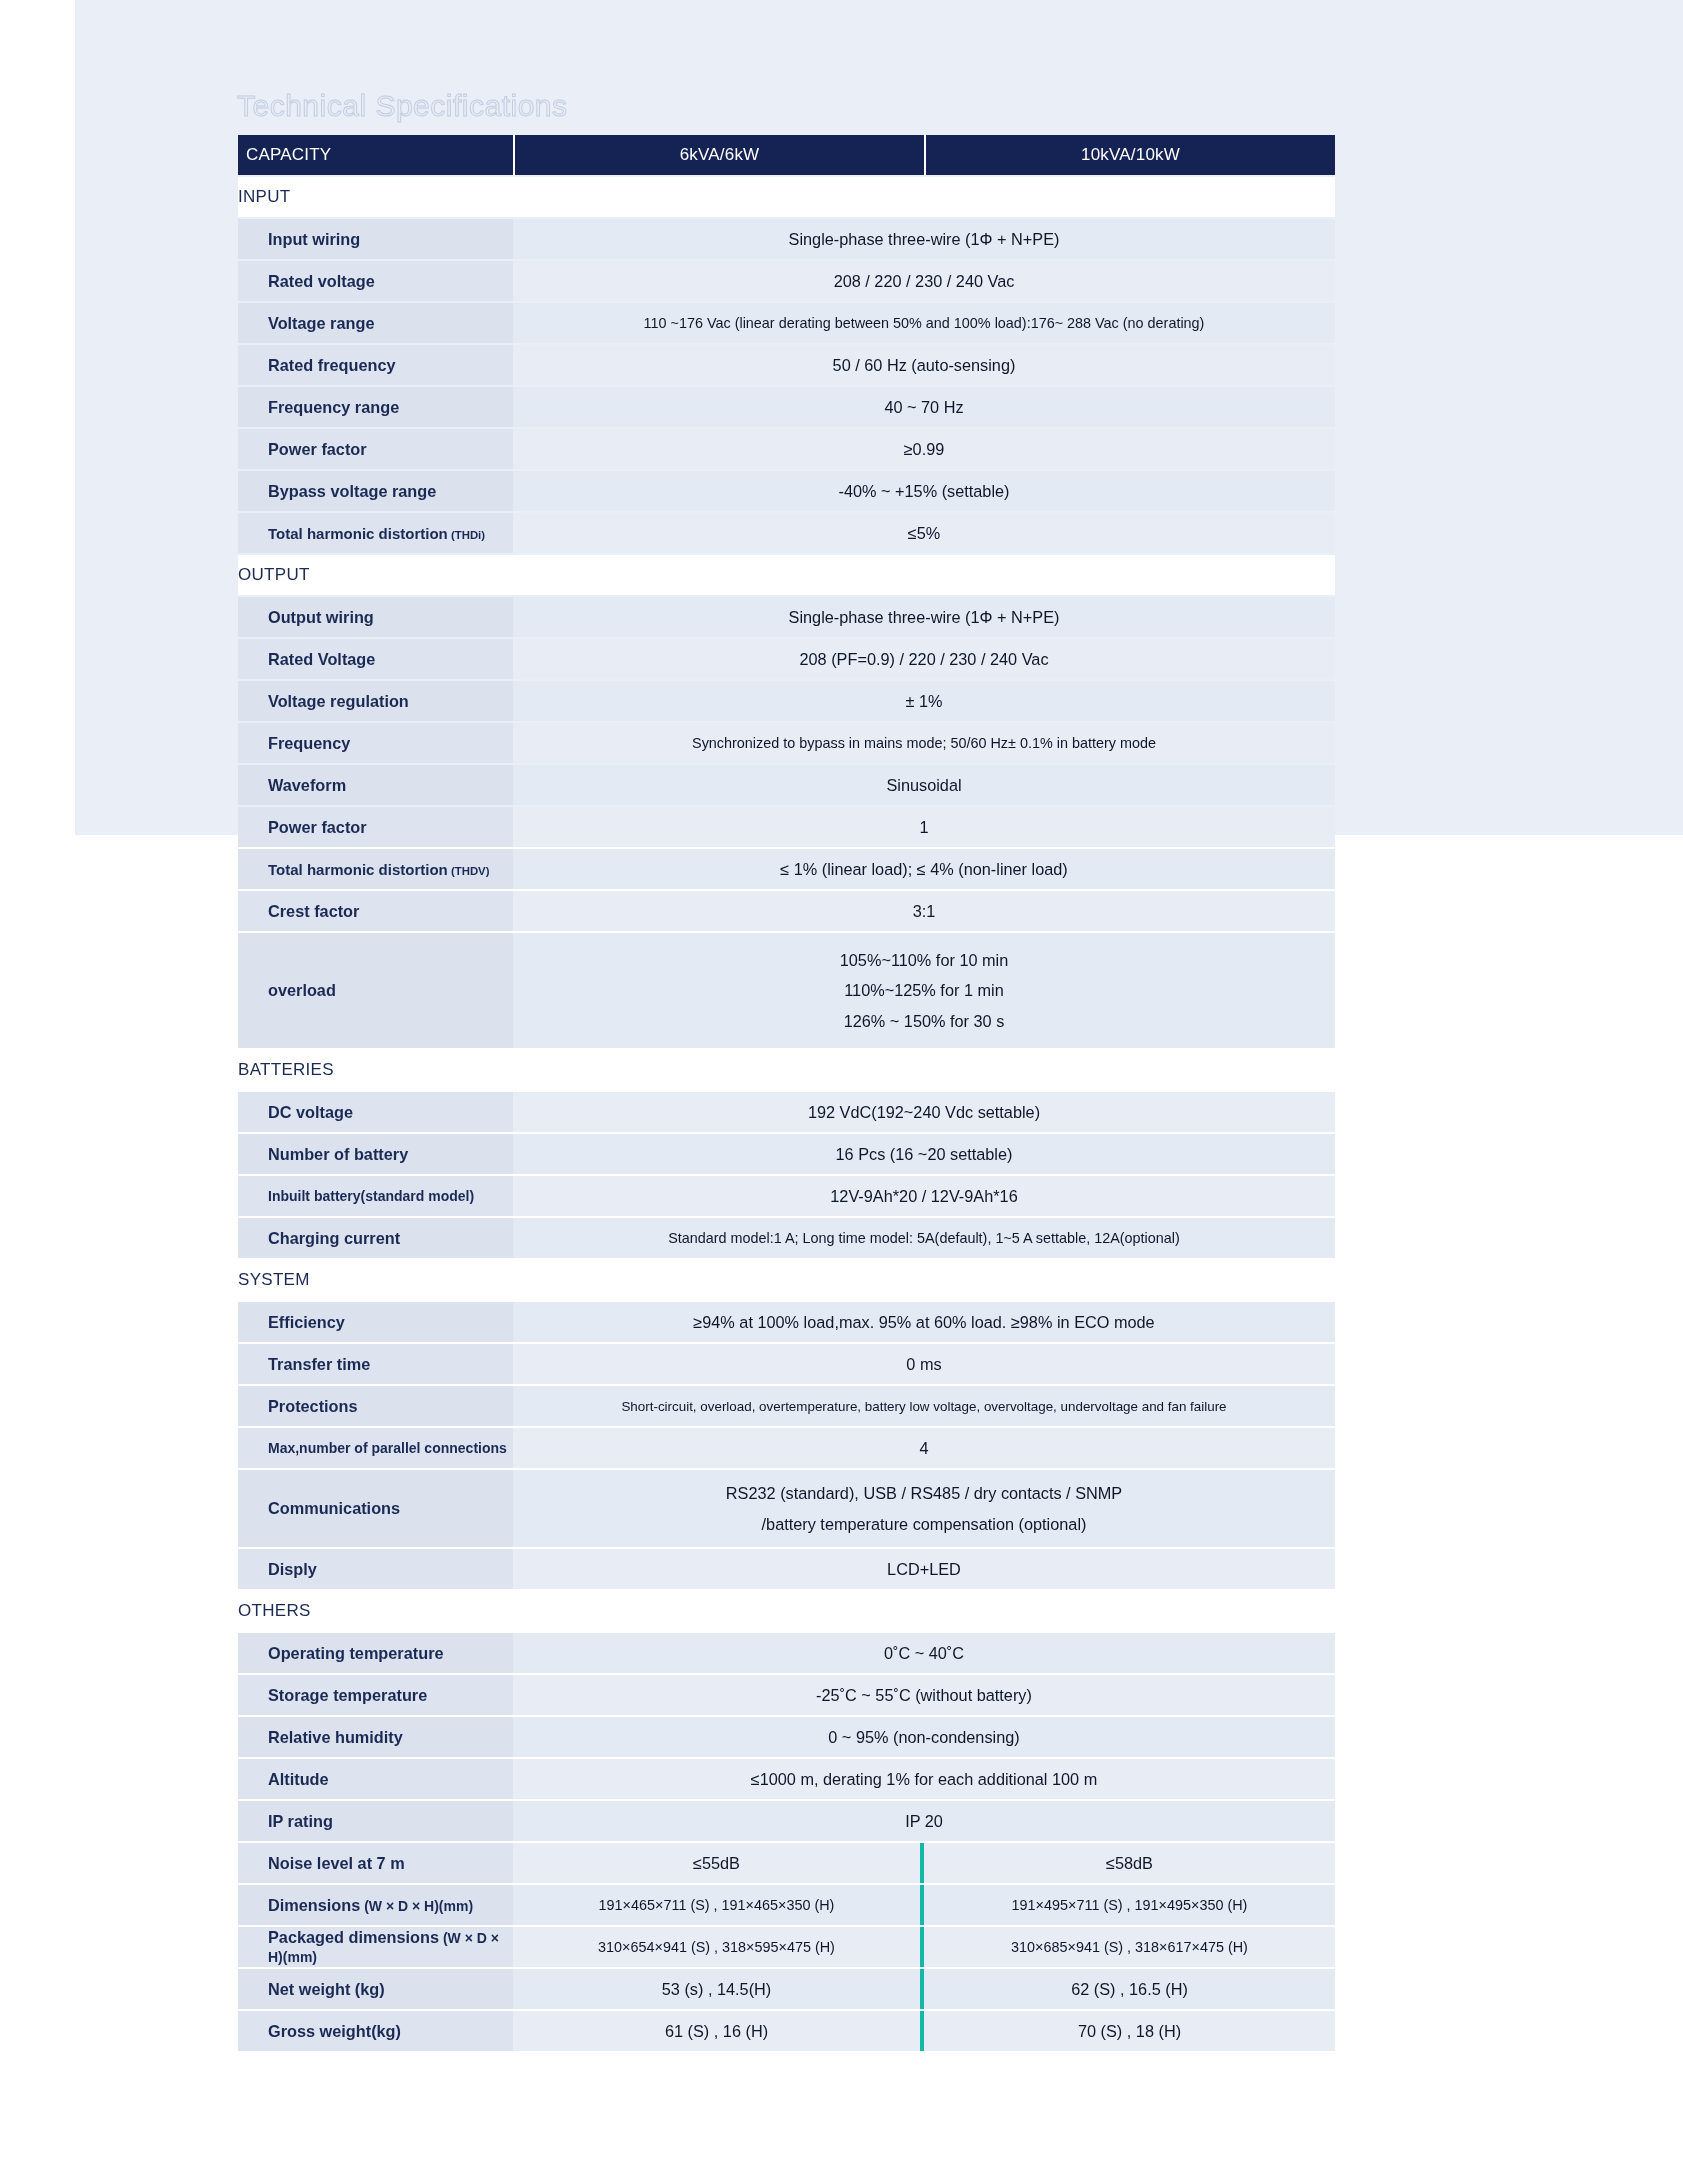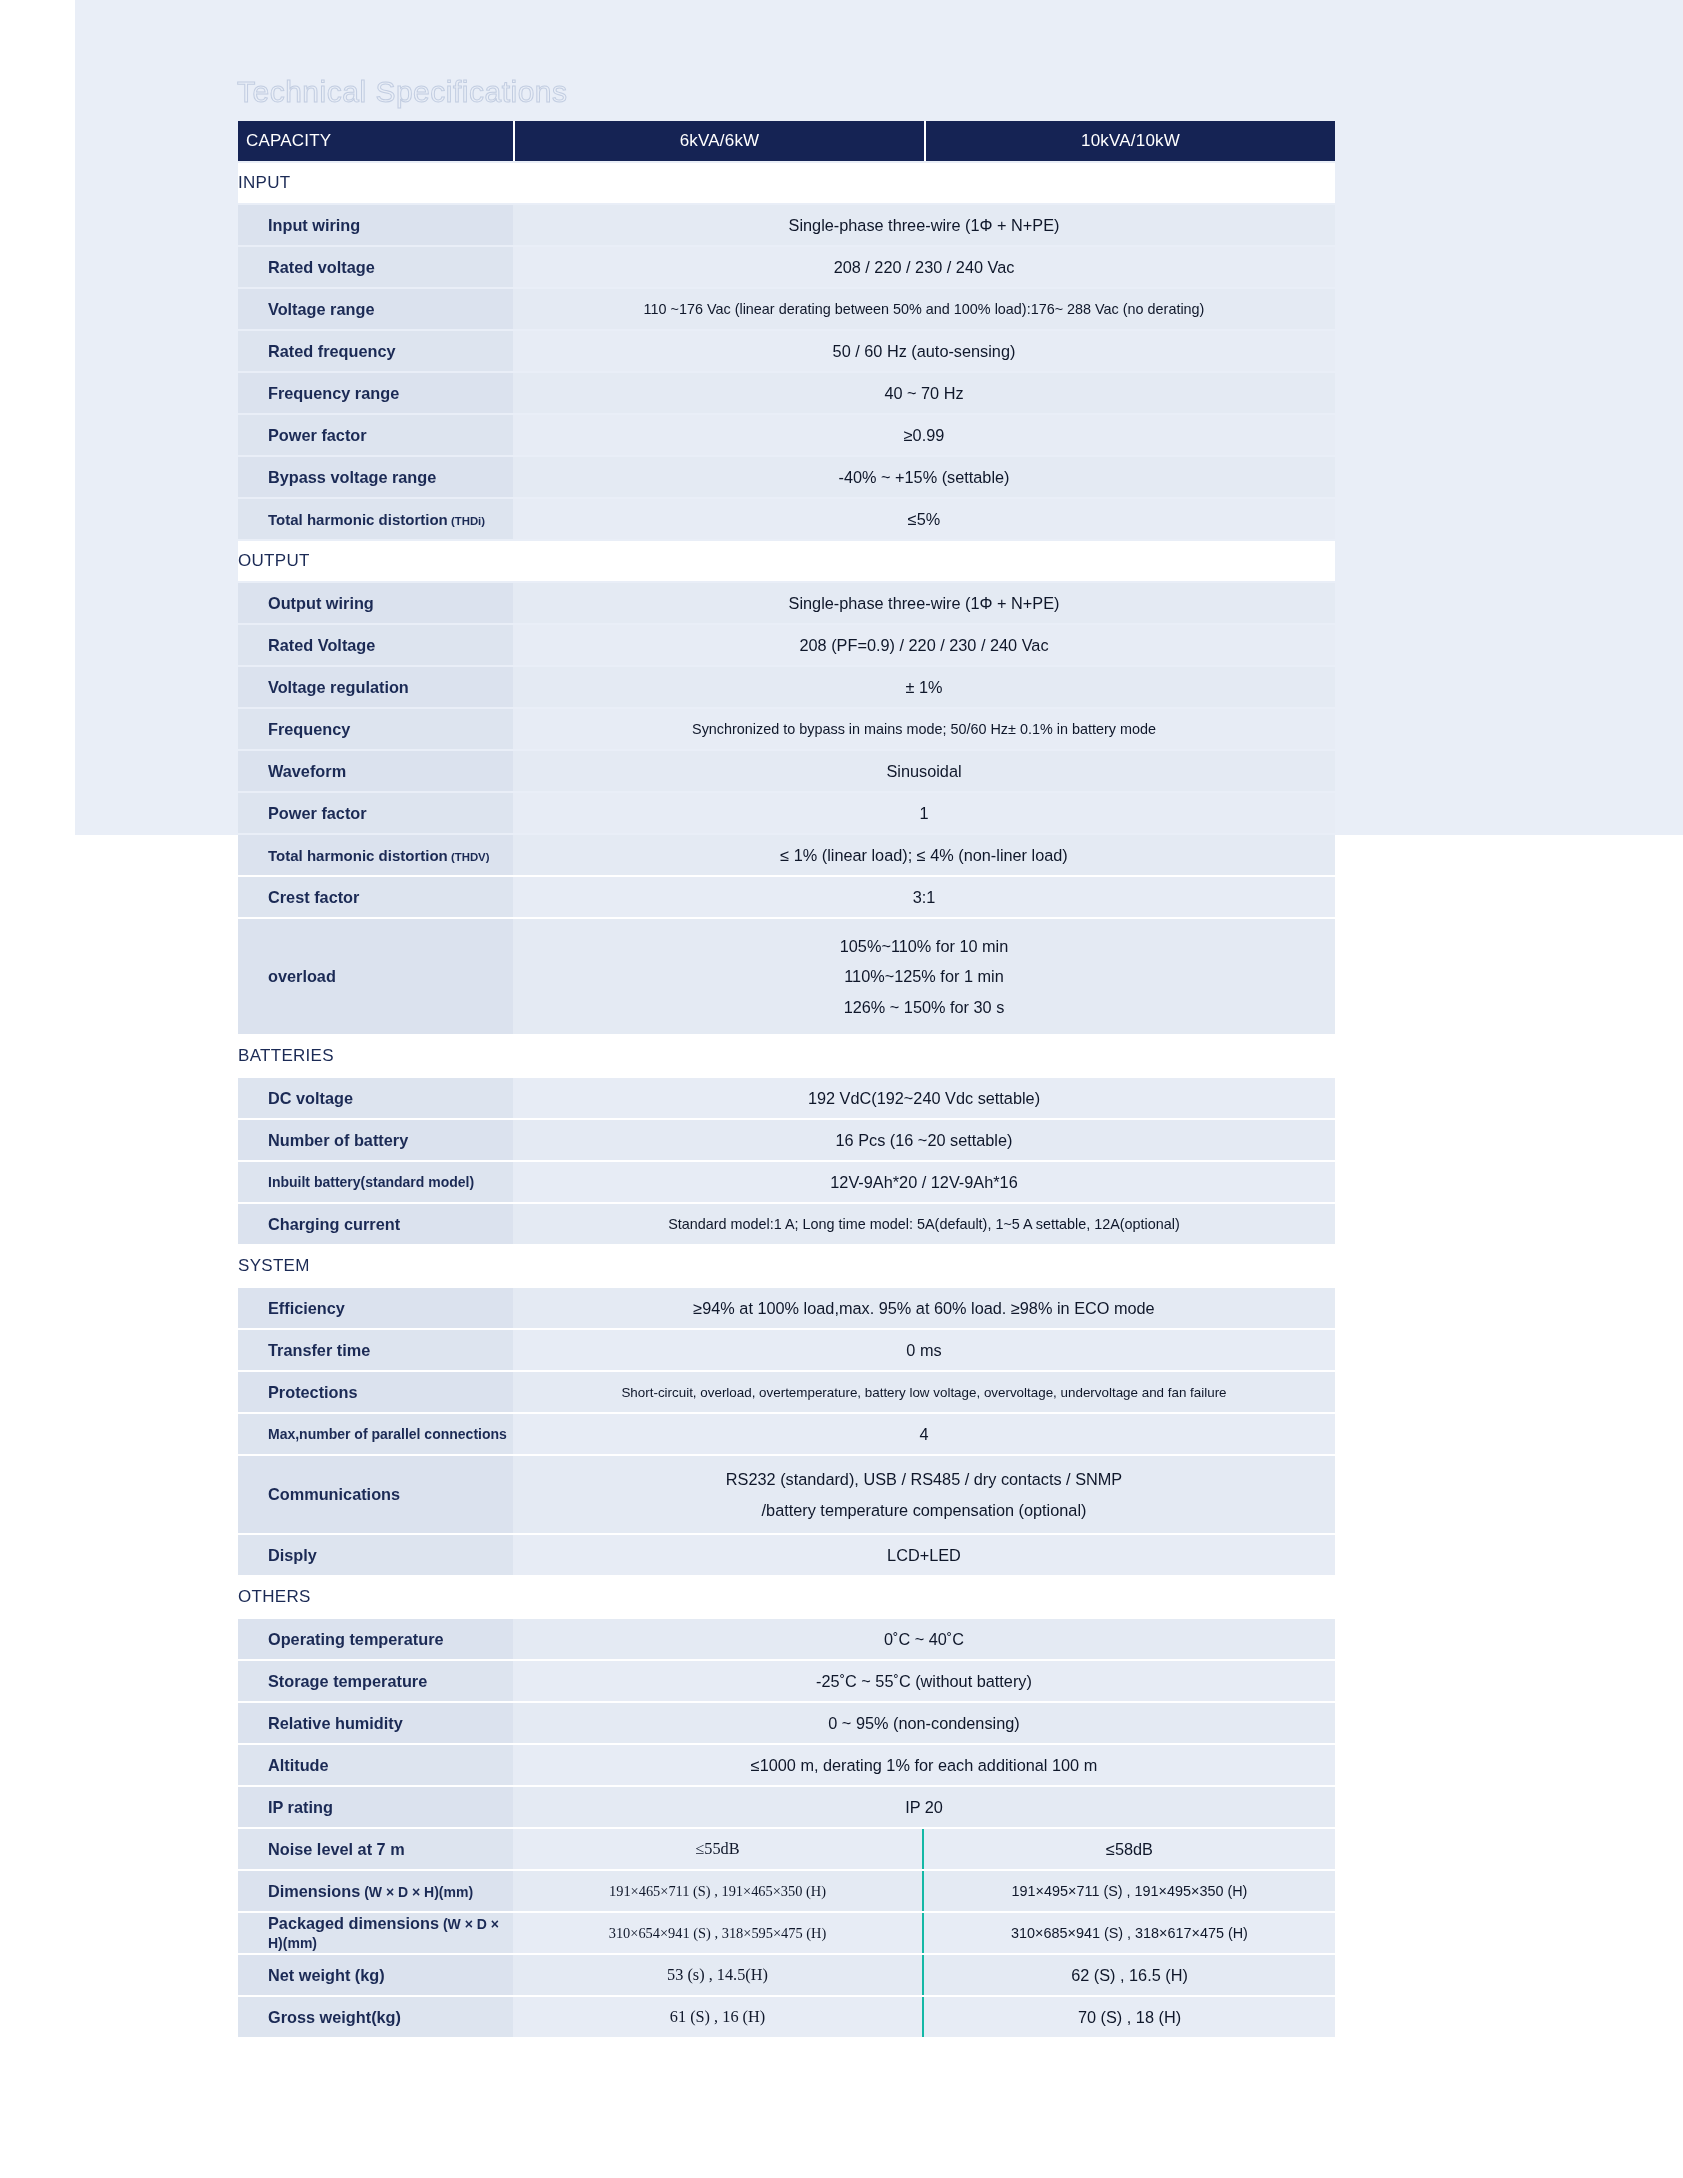--- a/index.html
+++ b/index.html
@@ -39,21 +39,21 @@
   }
   #bg-left-strip {
     position: absolute;
     left: 0; top: 0;
     width: 75px; height: 835px;
     background: #ffffff;
   }
 
   #sheet {
     position: absolute;
-    left: 0; top: 0;
+    left: 0; top: 14px;
     width: 1683px;
     height: 1560px;
   }
 
   #page-title {
     position: absolute;
     left: 237px;
     top: 75px;
     font-size: 30px;
     letter-spacing: 0.5px;
@@ -116,21 +116,21 @@
     color: #1b2a55;
     font-weight: bold;
     font-size: 16.3px;
   }
   tr.data td.val {
     background: #e7ecf5;
     text-align: center;
     color: #0f172a;
     font-weight: normal;
   }
-  tr.data td.val.split-l { border-right: 2px solid #14b8a6; font-family: Liberation Serif, serif; }
+  tr.data td.val.split-l { border-right: 4px solid #14b8a6; }
 
   
   tr.data.alt td.lbl { background: #dbe2ee; }
   tr.data.alt td.val { background: #e4eaf3; }
 
   td.val.bold { font-weight: bold; }
   td.val.small { font-size: 14.4px; }
   td.val.xsmall { font-size: 13.4px; }
 
   .lbl-sup {

